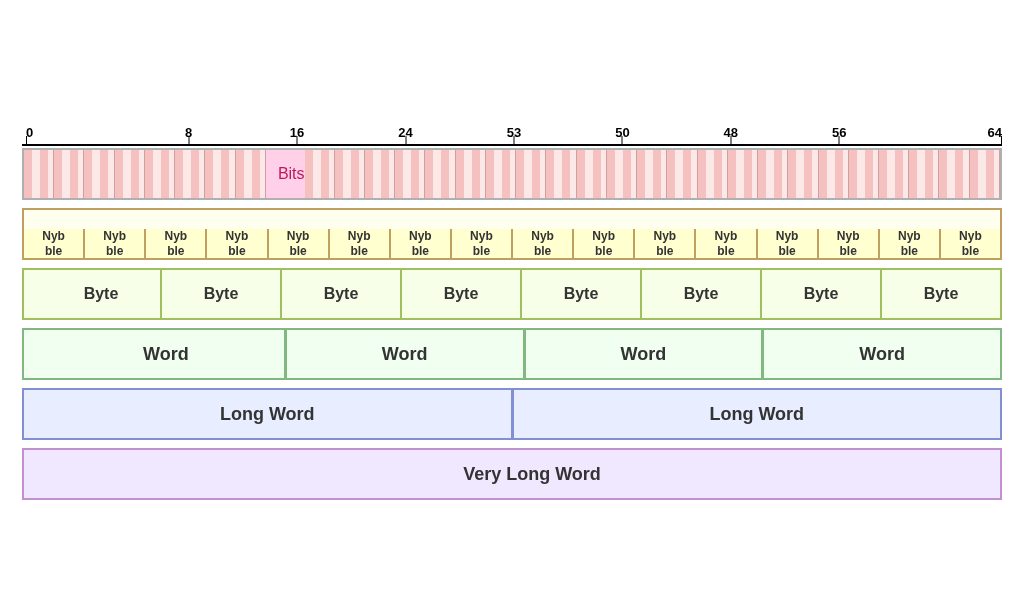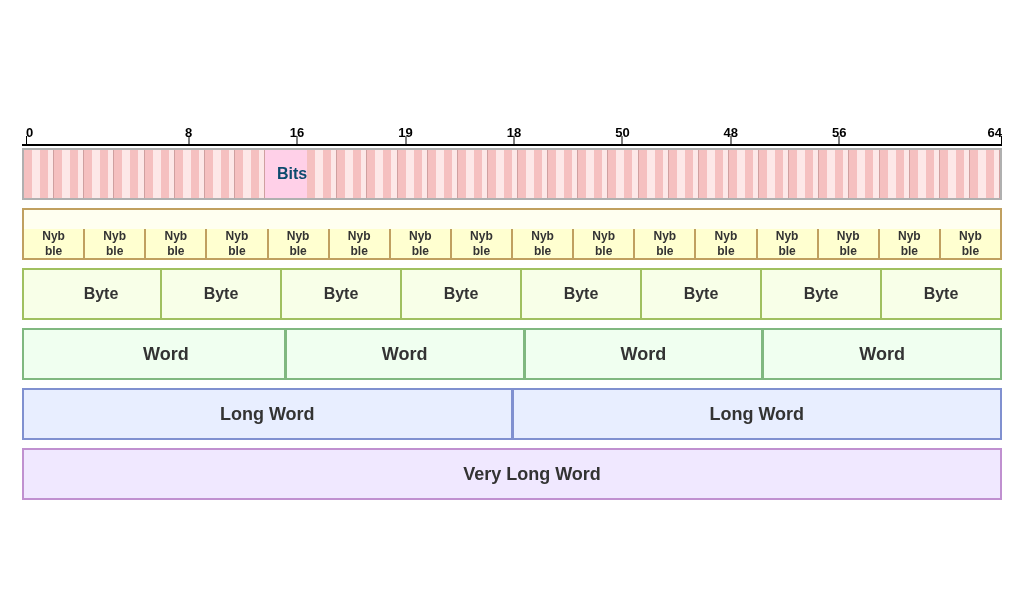--- a/index.html
+++ b/index.html
@@ -109,22 +109,22 @@
     .bits-segment.highlighted {
       background: #ffd0e8;
       border: none;
       display: flex;
       align-items: center;
       justify-content: center;
     }
 
     .bits-label {
       font-size: 16px;
-      font-weight: bold;
-      color: #0c4a6e;
+      font-weight: normal;
+      color: #be185d;
       padding-left: 12px;
     }
 
     
     .row-nibble {
       display: flex;
       width: 100%;
       border: 2px solid #c0a060;
       background: #fffff0;
       margin-bottom: 8px;
@@ -266,22 +266,22 @@
 <body>
 
 <div class="diagram-container">
 
 
   <div class="ruler-row">
     <div class="ruler-marks">
     <div class="ruler-mark first">0</div>
         <div class="ruler-mark">8</div>
         <div class="ruler-mark">16</div>
-        <div class="ruler-mark">19</div>
-        <div class="ruler-mark">18</div>
+        <div class="ruler-mark">24</div>
+        <div class="ruler-mark">53</div>
         <div class="ruler-mark">50</div>
         <div class="ruler-mark">48</div>
         <div class="ruler-mark">56</div>
         <div class="ruler-mark last">64</div>
       </div>
   </div>
   <div class="ruler-line"></div>
 
   <div class="row-bits" id="bits-row">
   <div class="bits-segment"></div>

